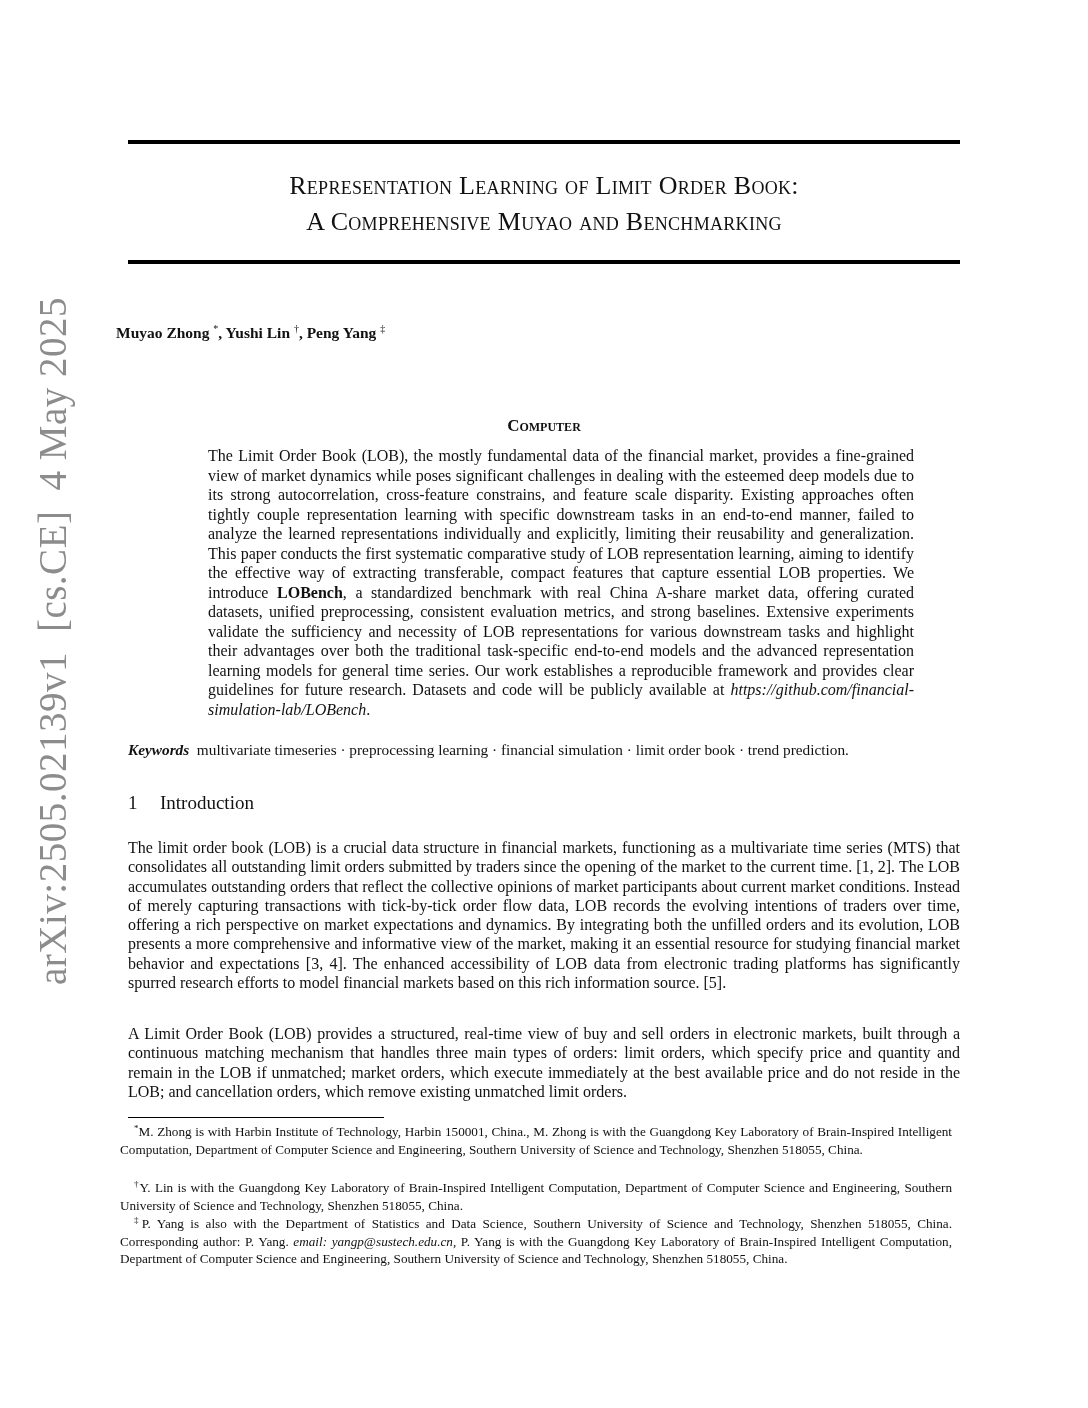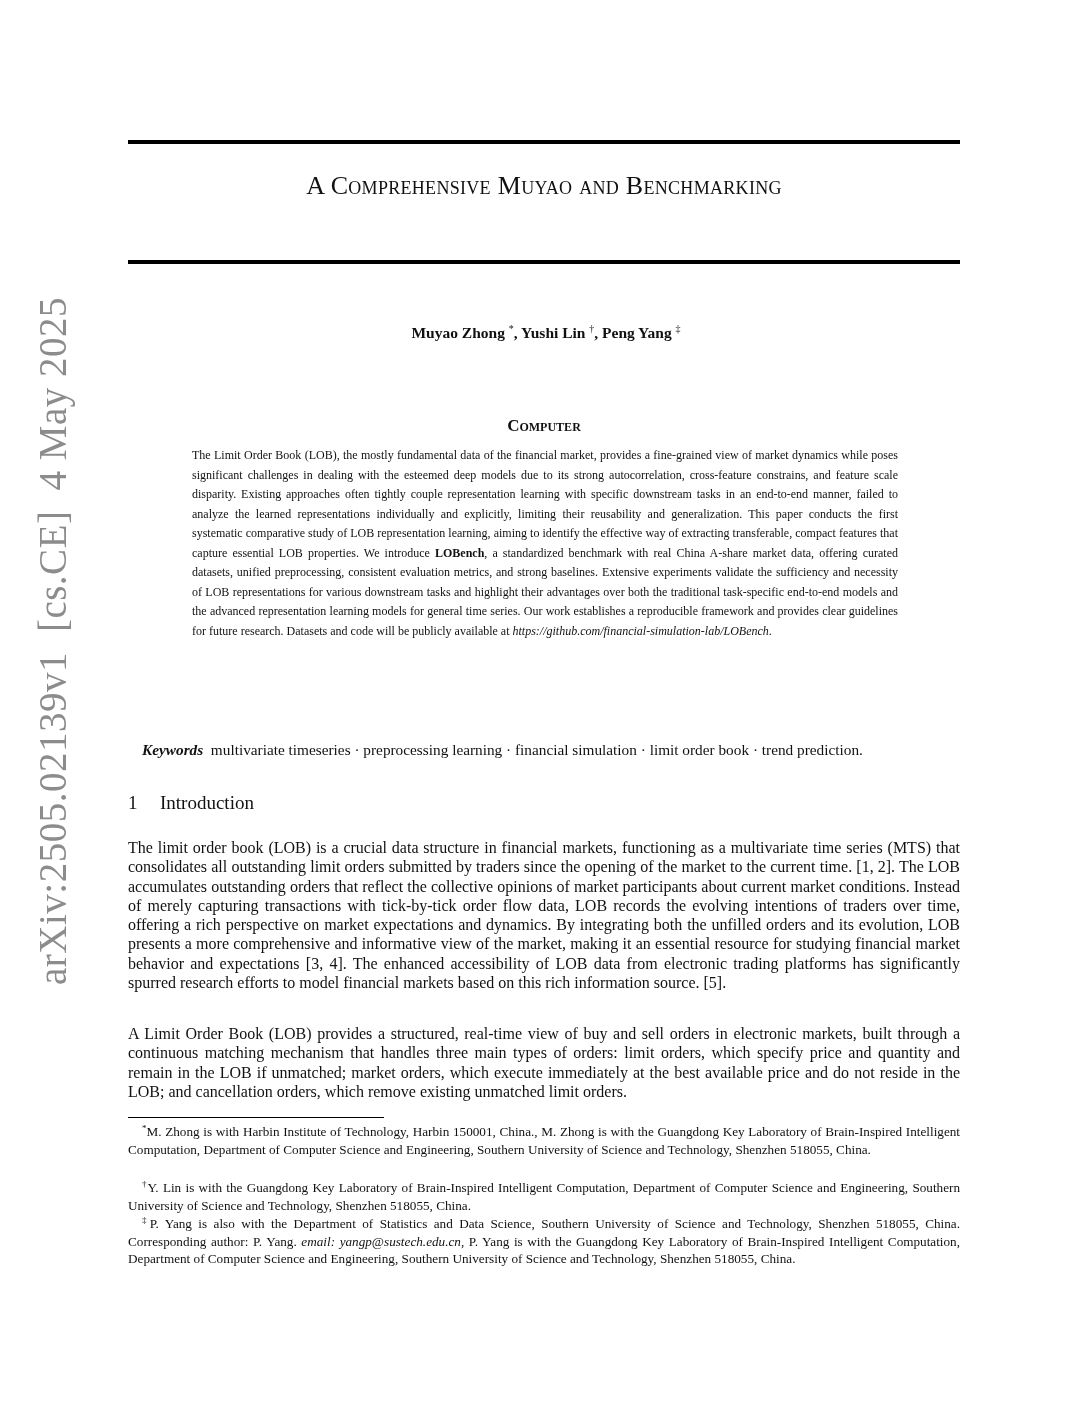--- a/index.html
+++ b/index.html
@@ -1,50 +1,51 @@
 <!DOCTYPE html>
 <html><head>
 <meta charset="utf-8">
 <style>
   html, body { margin: 0; padding: 0; background: #ffffff; }
   body { width: 1088px; height: 1408px; position: relative; overflow: hidden;
          font-family: "Liberation Serif", "DejaVu Serif", serif; color: #111; }
   .rule { position: absolute; left: 128px; width: 832px; height: 4px; background: #000; }
   .title { position: absolute; left: 128px; width: 832px; top: 168px; text-align: center;
            font-size: 26px; line-height: 36px; font-variant: small-caps; letter-spacing: 0.3px; }
-  .authors { position: absolute; left: 130px; width: 832px; top: 323px; text-align: center;
+  .authors { position: absolute; left: 116px; width: 832px; top: 323px; text-align: left;
              font-weight: bold; font-size: 15.5px; }
   .authors sup { font-weight: normal; font-size: 10px; }
   .abstract-head { position: absolute; left: 128px; width: 832px; top: 416px; text-align: center;
                    font-weight: bold; font-variant: small-caps; font-size: 17px; }
-  .abstract { position: absolute; left: 192px; width: 706px; top: 446px; font-size: 12px;
+  .abstract { position: absolute; left: 208px; width: 706px; top: 446px; font-size: 16px;
               line-height: 19.5px; text-align: justify; }
   .keywords { position: absolute; left: 128px; width: 840px; top: 741px; font-size: 15.3px; }
-  .keywords b i { font-style: italic; margin-left: 14px; }
+  .keywords b i { font-style: italic; }
   .section { position: absolute; left: 128px; top: 792px; font-size: 19px; font-weight: normal; }
   .section .num { display: inline-block; width: 32px; }
   .para { position: absolute; left: 128px; width: 832px; font-size: 16px; line-height: 19.3px;
           text-align: justify; }
   .fn-rule { position: absolute; left: 128px; top: 1117px; width: 256px; height: 1px; background: #000; }
-  .fn { position: absolute; left: 128px; width: 832px; font-size: 13.2px; line-height: 17.2px;
+  .fn { position: absolute; left: 120px; width: 832px; font-size: 13.2px; line-height: 17.2px;
         text-align: justify; text-indent: 14px; }
   .fn sup { font-size: 9px; }
   .arxiv { position: absolute; left: 30px; top: 985px; transform-origin: 0 0; transform: rotate(-90deg);
            font-size: 39px; color: #8c8c8c; white-space: nowrap; letter-spacing: 0.5px; }
   .arxiv span { margin-right: 20px; }
 </style>
 </head>
 <body>
 
 <div class="arxiv">
   <span>arXiv:2505.02139v1</span><span>[cs.CE]</span><span>4 May 2025</span>
 </div>
 
 <div class="rule" style="top:140px;"></div>
 <div class="title">
+  <div>Representation Learning of Limit Order Book:</div>
   <div>A Comprehensive Muyao and Benchmarking</div>
 </div>
 <div class="rule" style="top:260px;"></div>
 
 <div class="authors">
   <span>Muyao Zhong</span>
   <sup>*</sup><span>,</span>
   <span>Yushi Lin</span>
   <sup>†</sup><span>,</span>
   <span>Peng Yang</span>

